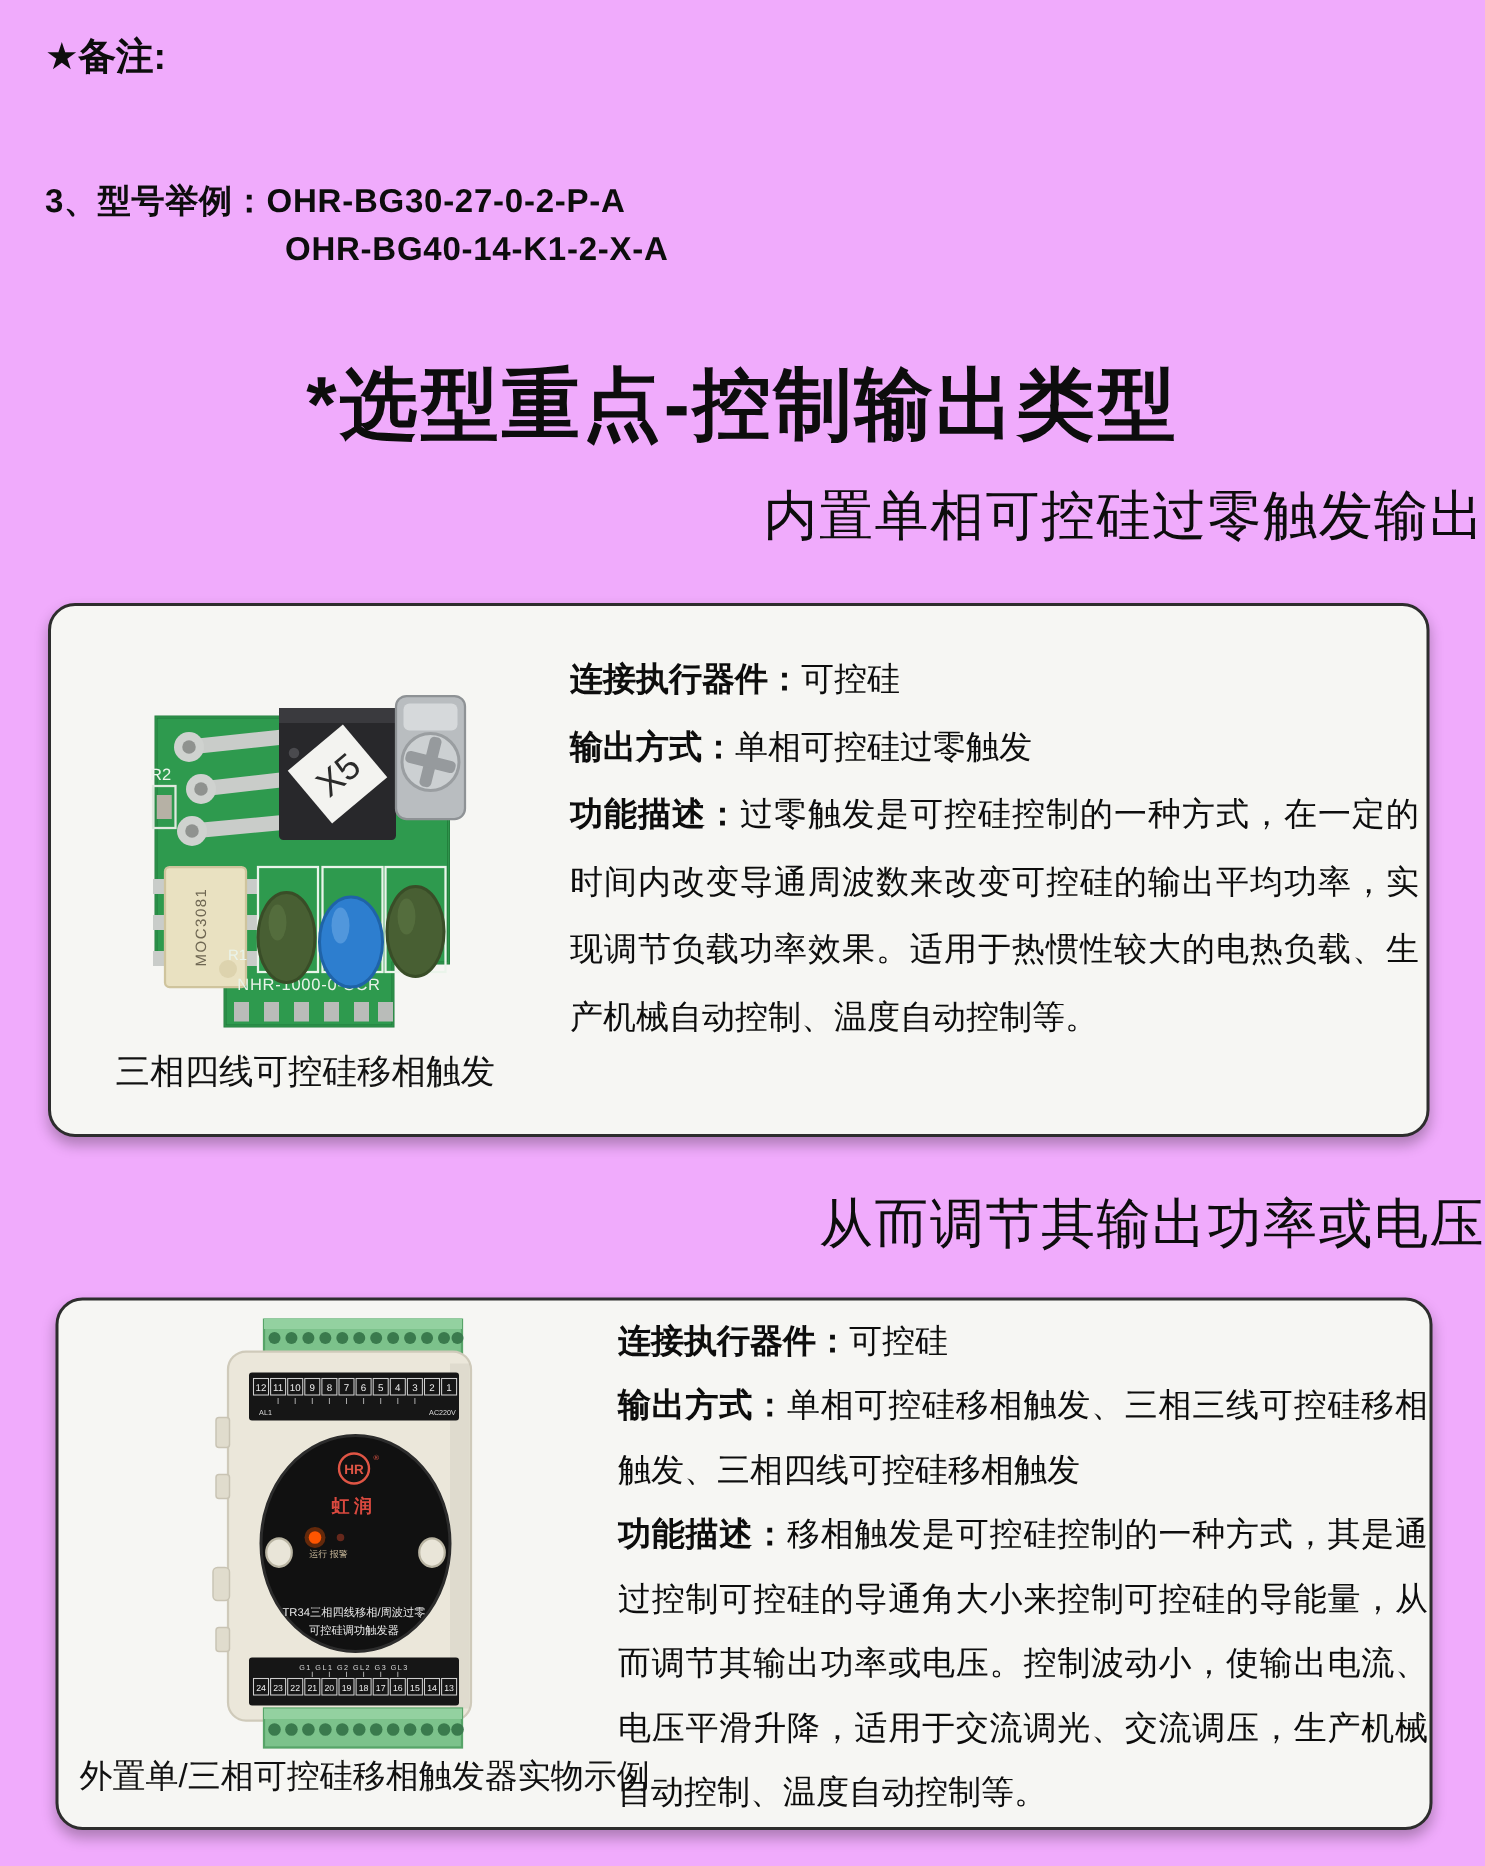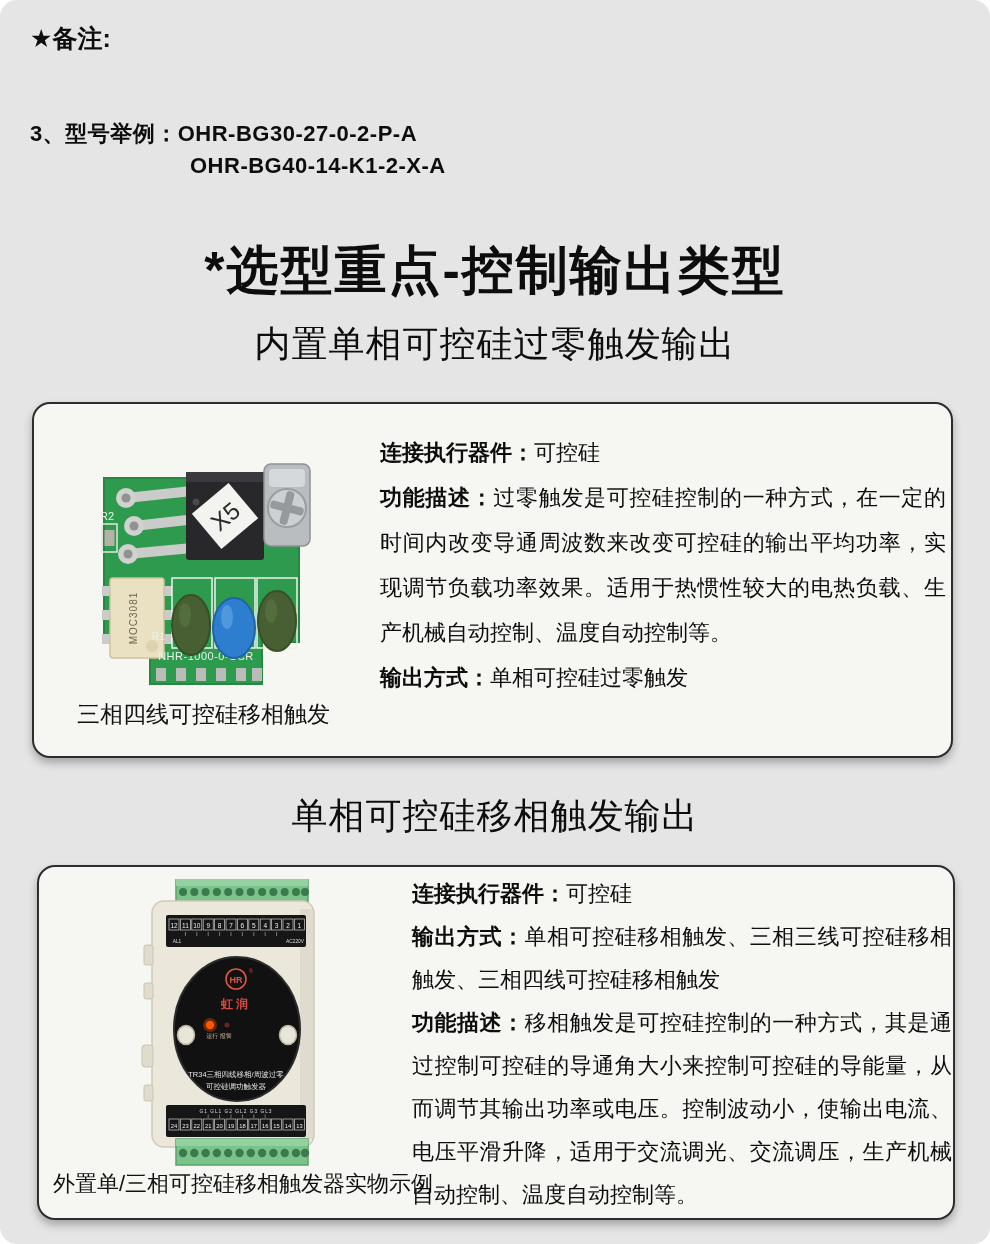--- a/index.html
+++ b/index.html
@@ -4,23 +4,22 @@
 <style>
   html,body{margin:0;padding:0;}
   body{
     font-family:"Liberation Sans","DejaVu Sans",sans-serif;
     color:#0d0d0d;
     -webkit-font-smoothing:antialiased;
   }
   .page{
     position:relative;
     width:990px;height:1244px;
-    background:#e5e5e5;
+    background:#f0abfc;
     overflow:hidden;
-    border-radius:17px;
   }
   
   .notes-heading{
     position:absolute;left:30px;top:22px;
     font-size:25px;font-weight:700;line-height:32px;
   }
   .note-line{
     position:absolute;left:30px;
     font-size:22px;font-weight:600;line-height:32px;
     letter-spacing:.5px;white-space:nowrap;
@@ -31,21 +30,21 @@
   .note-model2{top:150px;left:190px;font-weight:600}
   
   .main-title{
     position:absolute;left:0;top:242px;width:100%;
     text-align:center;
     font-size:52px;font-weight:900;line-height:56px;
     letter-spacing:2px;
   }
   .section-subtitle{
     position:absolute;left:0;width:100%;
-    text-align:center;
+    text-align:right;
     font-size:36px;font-weight:400;line-height:44px;
     letter-spacing:1px;
   }
   .subtitle-1{top:322px}
   .subtitle-2{top:794px}
   
   .card{
     position:absolute;
     background:#f6f6f3;
     border:2px solid #2d2d2d;
@@ -178,26 +177,26 @@
           <rect x="122" y="208" width="10" height="13"></rect>
         <rect x="142" y="208" width="10" height="13"></rect>
           <rect x="158" y="208" width="10" height="13"></rect>
       </g>
     </svg>
 
     <div class="photo-caption caption-1">三相四线可控硅移相触发</div>
 
     <div class="fields fields-1">
       <p><b>连接执行器件：</b><span>可控硅</span></p>
+      <p><b>输出方式：</b><span>单相可控硅过零触发</span></p>
       <p><b>功能描述：</b><span>过零触发是可控硅控制的一种方式，在一定的时间内改变导通周波数来改变可控硅的输出平均功率，实现调节负载功率效果。适用于热惯性较大的电热负载、生产机械自动控制、温度自动控制等。</span></p>
-      <p><b>输出方式：</b><span>单相可控硅过零触发</span></p>
     </div>
   </div>
 
-  <div class="section-subtitle subtitle-2">单相可控硅移相触发输出</div>
+  <div class="section-subtitle subtitle-2">从而调节其输出功率或电压</div>
 
   <div class="card card-2">
 
     <svg class="photo photo-2" viewBox="0 0 215 288">
 
       <g>
         <rect x="52" y="0" width="132" height="24" fill="#7cc28b" stroke="#57a468" stroke-width="1.5"></rect>
         <rect x="52" y="0" width="132" height="7" fill="#93d1a0"></rect>
         <g fill="#3a7a4d">
           <circle cx="59" cy="13" r="4"></circle>

